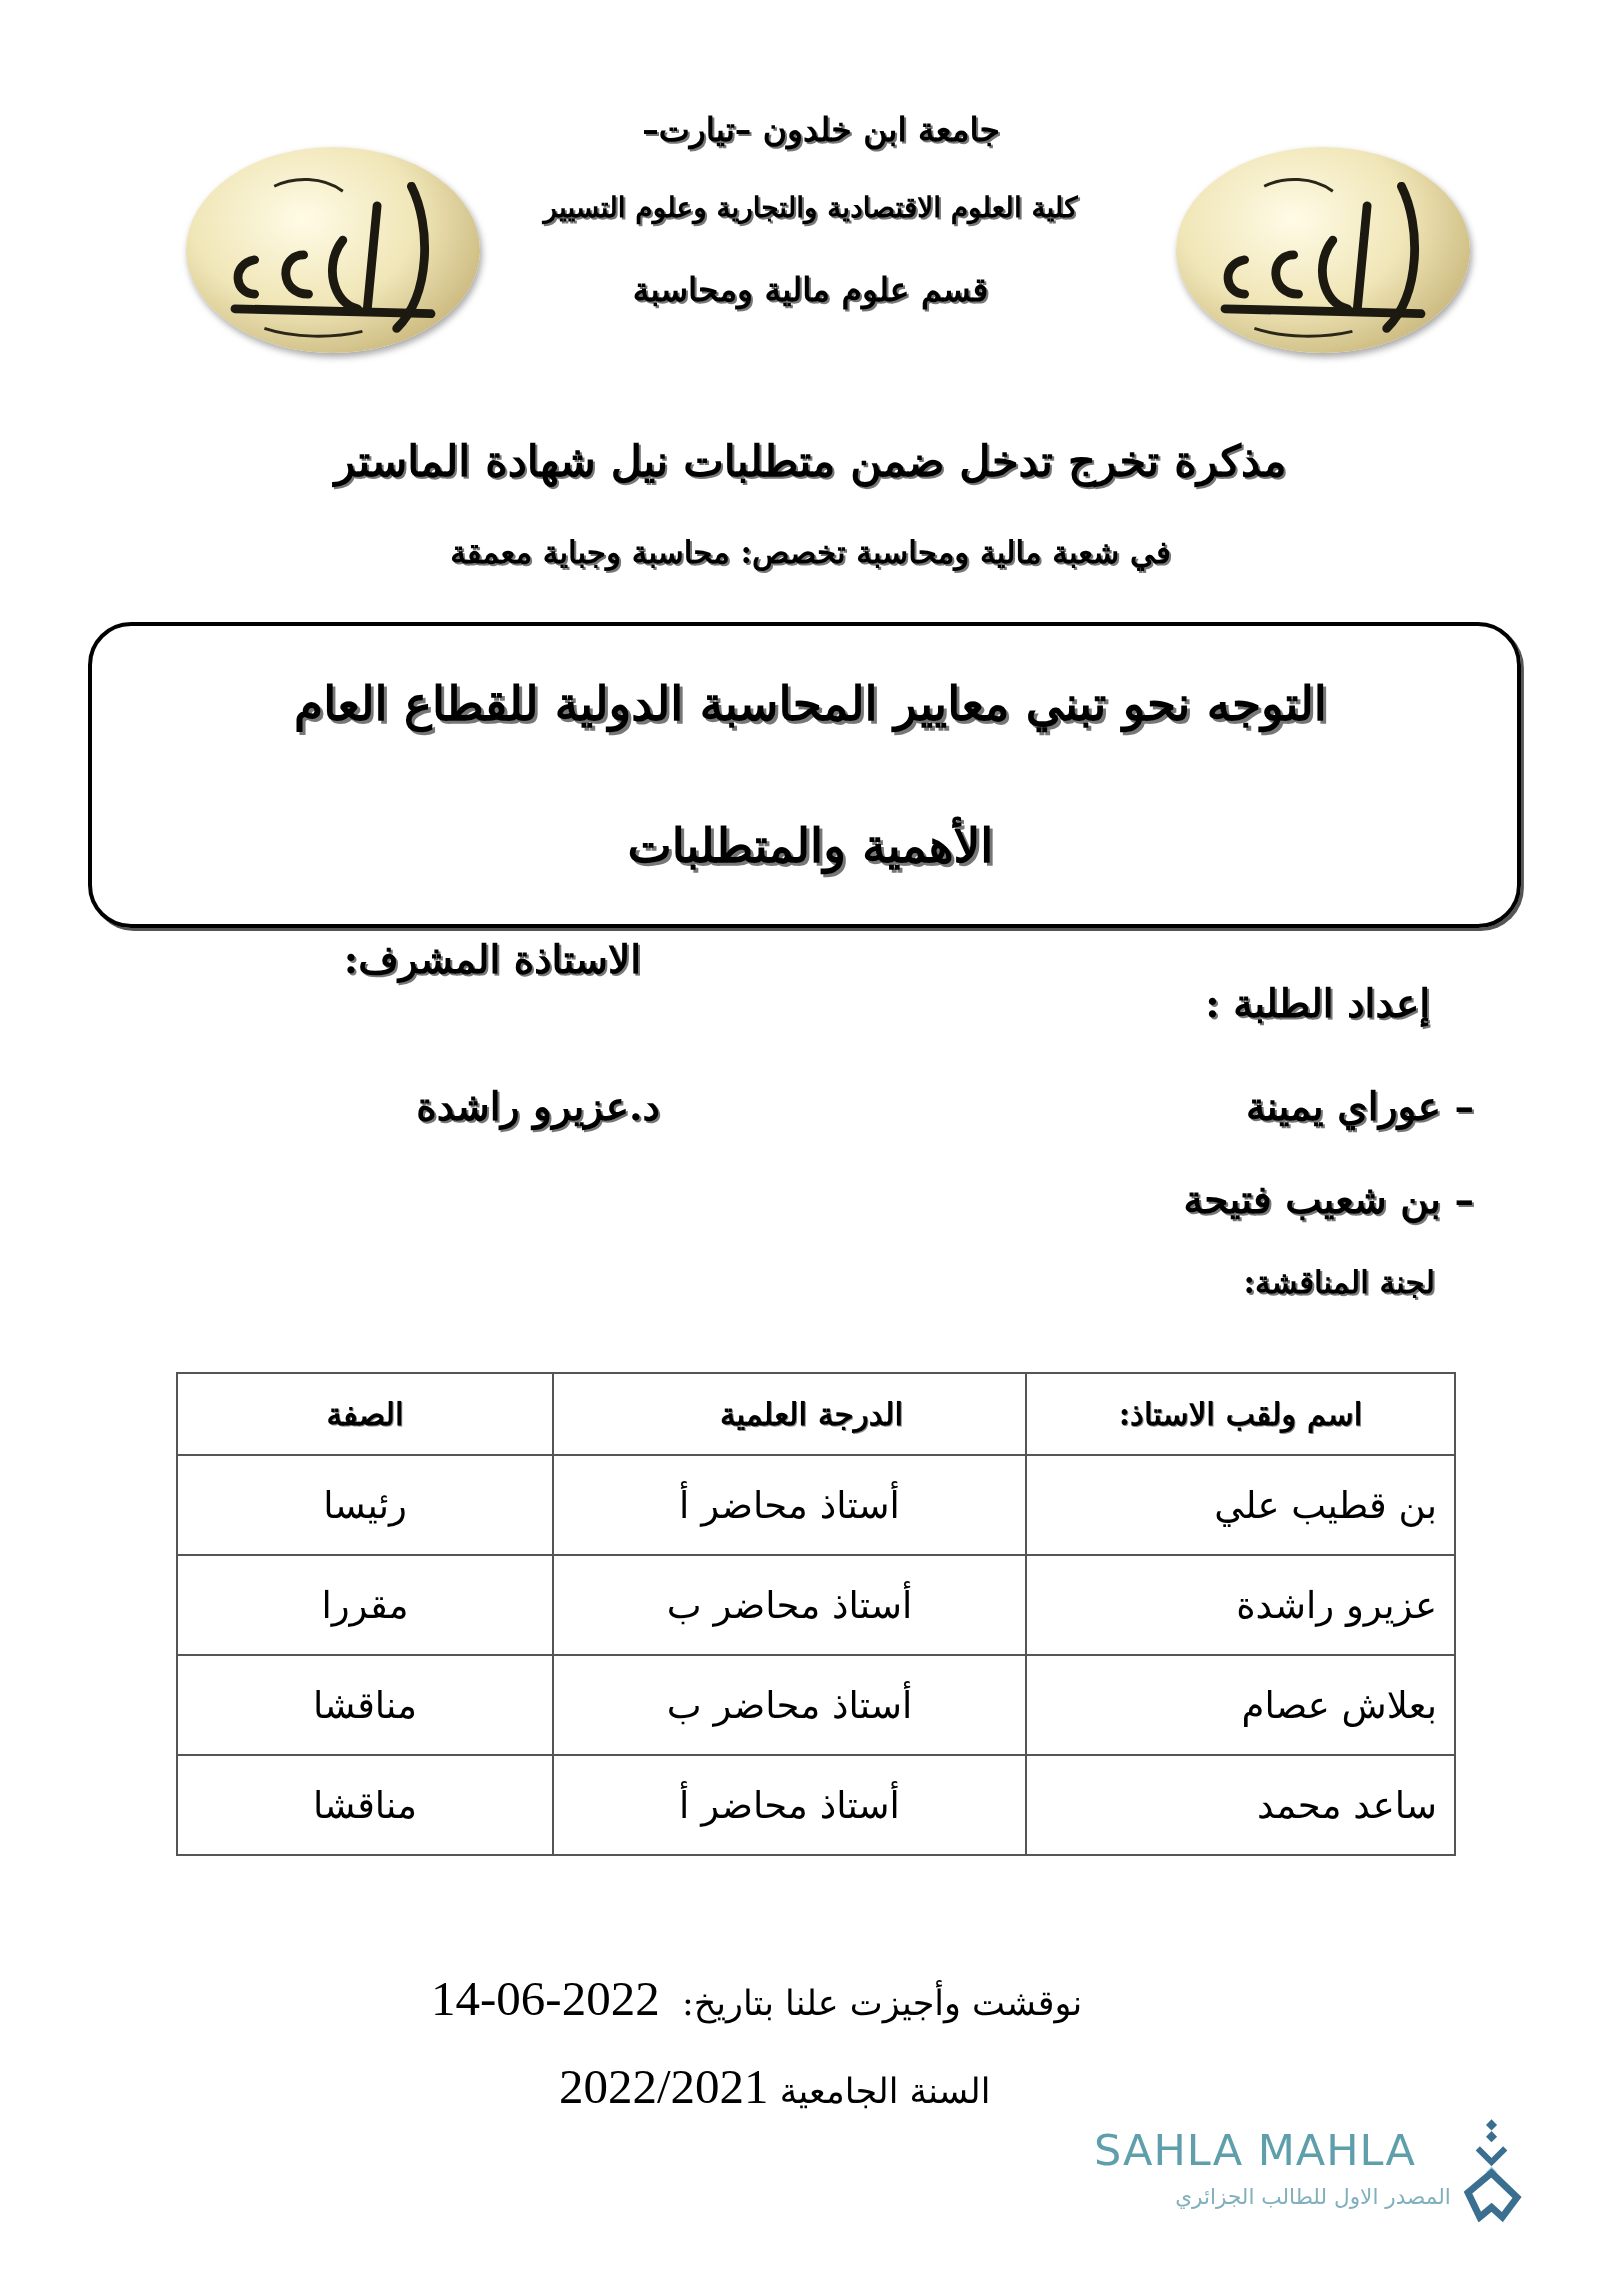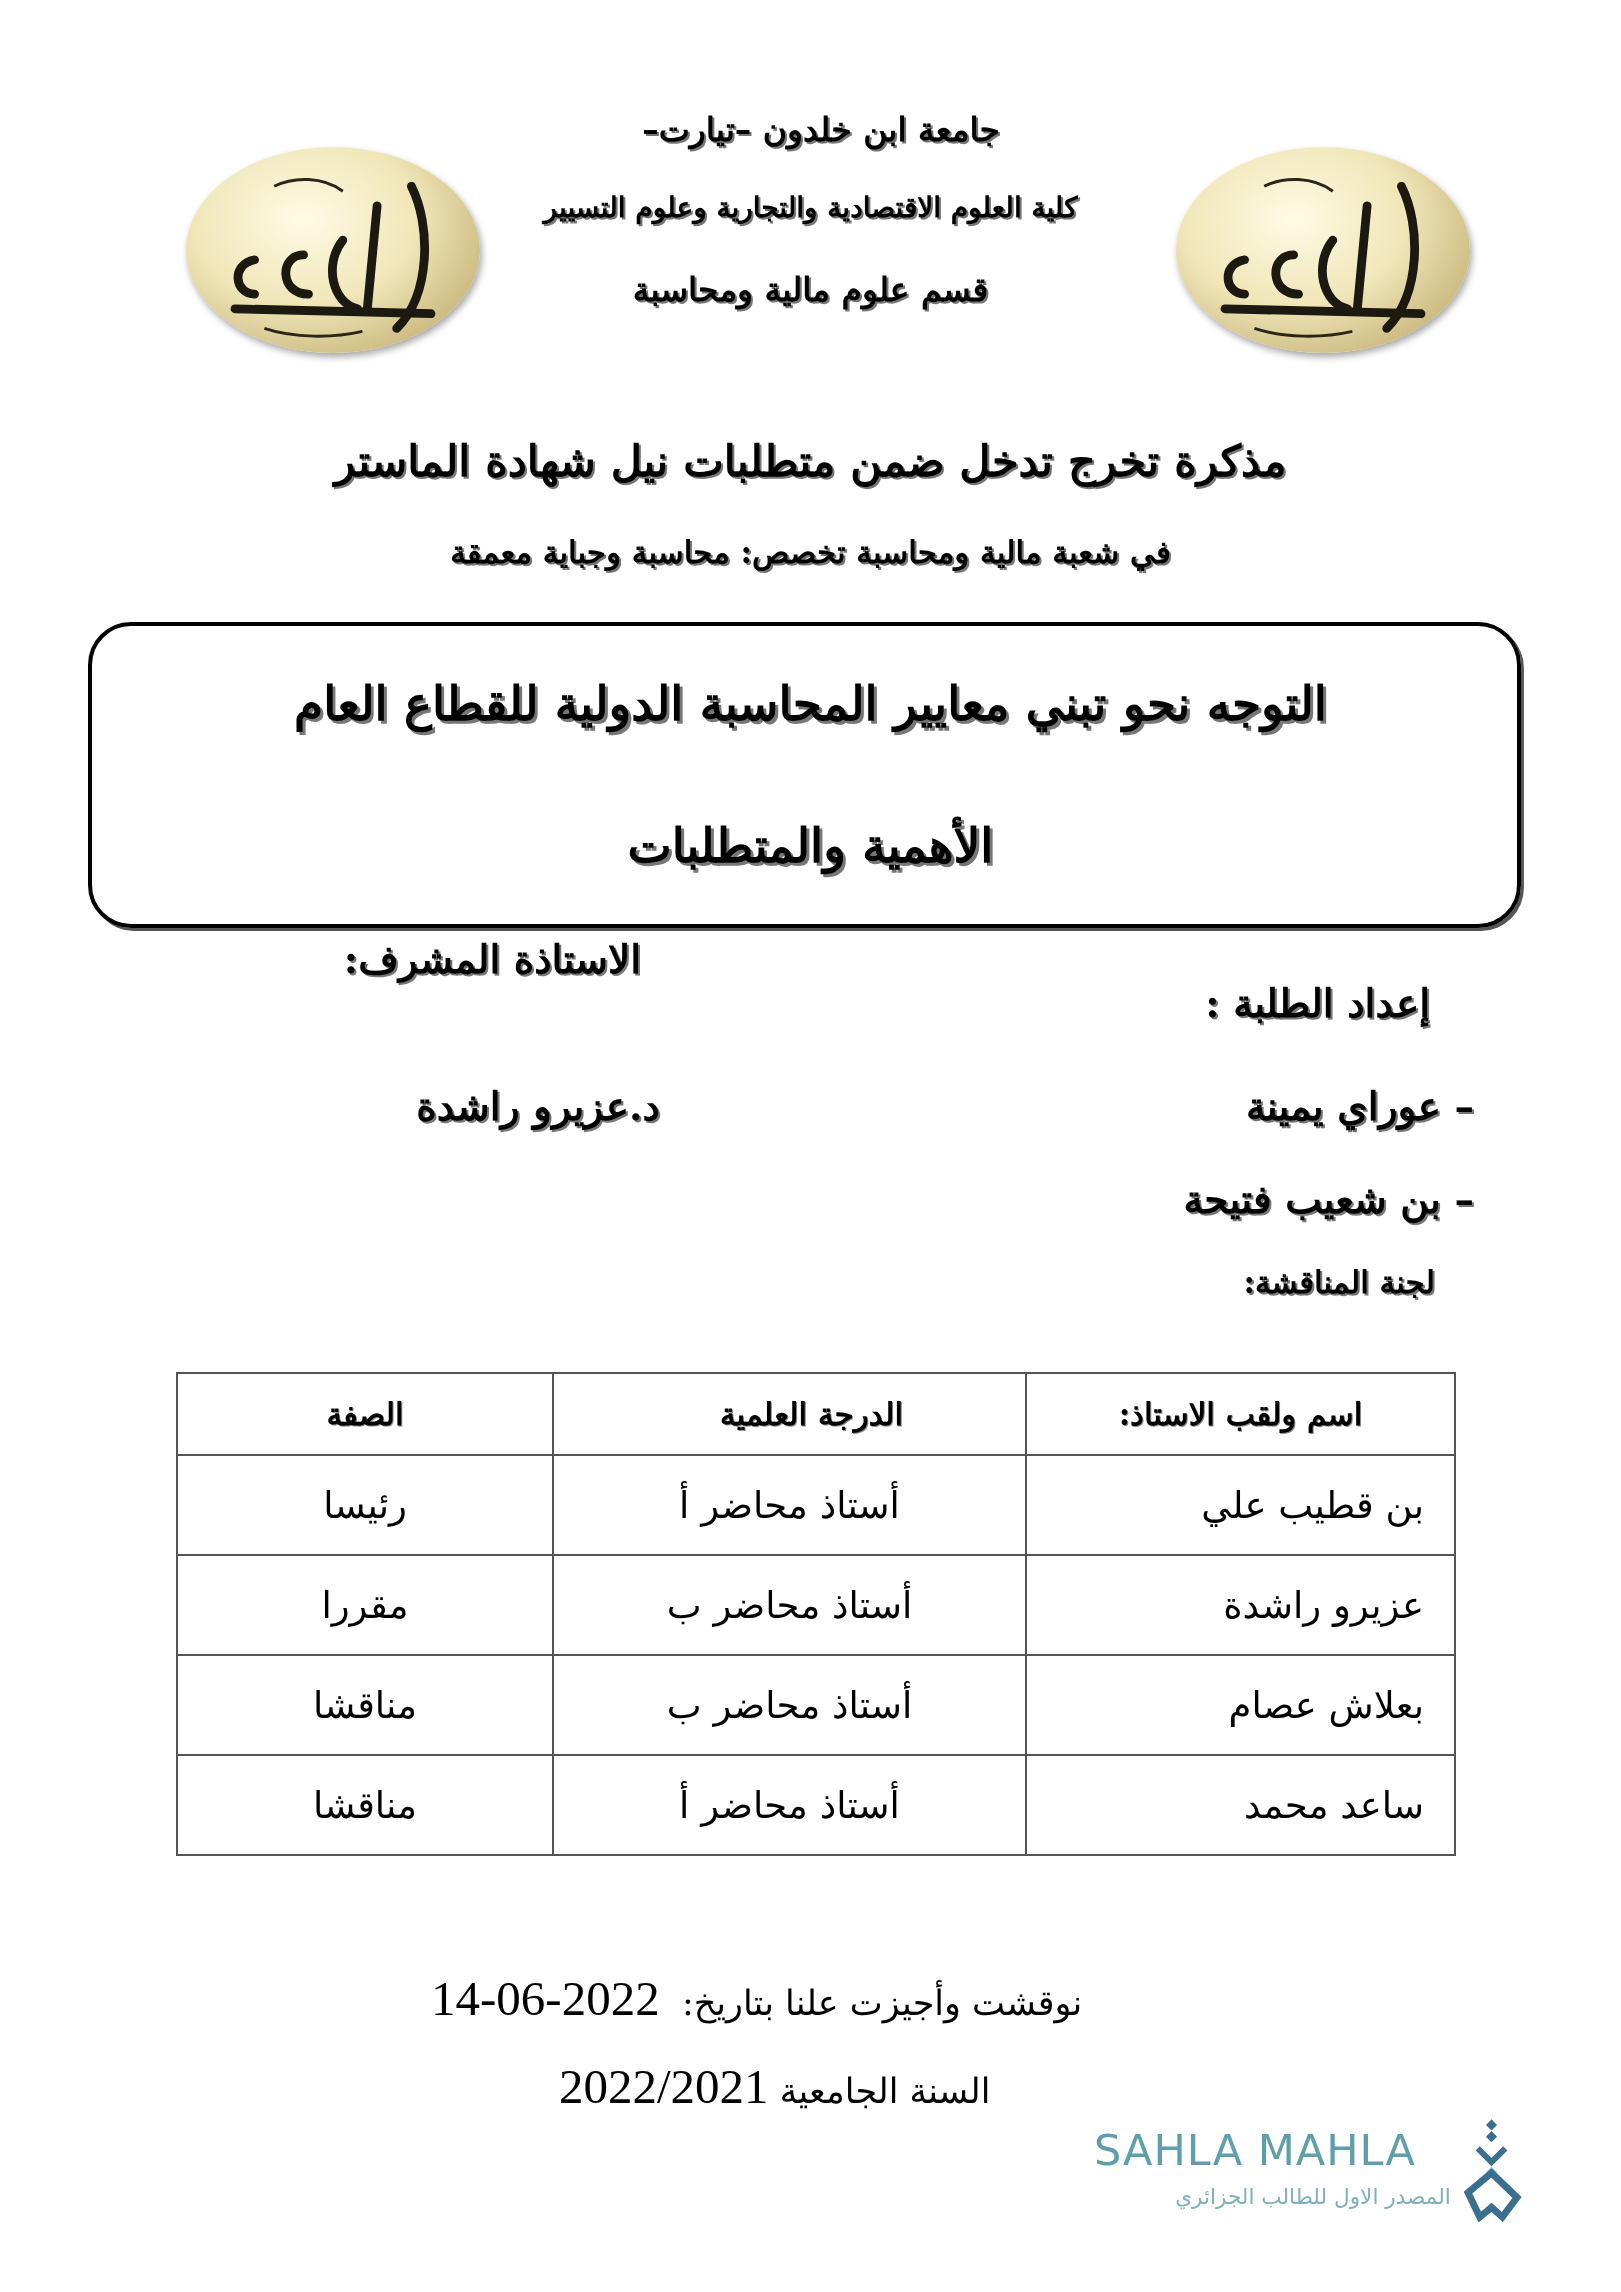--- a/index.html
+++ b/index.html
@@ -13,21 +13,21 @@
         background:radial-gradient(ellipse at 40% 35%,#fffbe6 0%,#f0e6b8 45%,#c9b77c 80%,#8c7d4a 100%);
         box-shadow:2px 3.9px 7.8px rgba(0,0,0,0.35);overflow:hidden;}
   .logo svg{width:100%;height:100%;}
   .title-box{left:88px;top:622px;width:1433px;height:306px;border:4.9px solid #000;border-radius:43px;box-sizing:border-box;
              box-shadow:2.9px 2.9px 0 #555;}
   .title-line{left:0;right:0;text-align:center;direction:rtl;font-weight:bold;font-size:47px;text-shadow:2.9px 2.9px 0 #777;}
   .lbl{direction:rtl;font-weight:bold;font-size:39px;text-shadow:2px 2px 0 #777;white-space:nowrap;}
   table.committee{position:absolute;left:176px;top:1372px;width:1280px;border-collapse:collapse;direction:rtl;}
   table.committee td, table.committee th{border:2px solid #555;height:96px;font-size:37px;text-align:center;}
   table.committee th{height:78px;font-size:31px;font-weight:bold;text-shadow:1px 1px 0 #888;}
-  table.committee td.name{text-align:right;padding-right:30px;}
+  table.committee td.name{text-align:right;padding-right:17px;}
   table.committee td{font-weight:normal;}
   .footer-line{direction:rtl;font-size:35px;white-space:nowrap;}
   .footer-line .num{font-size:49px;font-family:"Liberation Serif",serif;}
   .wm{left:1088px;top:2117px;width:461px;height:108px;}
   .wm-en{position:absolute;left:5.9px;top:7.8px;font-family:"DejaVu Sans","Liberation Sans",sans-serif;font-size:43px;letter-spacing:1px;color:#5f9fac;}
   .wm-ar{position:absolute;left:9.8px;top:67px;direction:rtl;font-family:"DejaVu Sans",sans-serif;font-size:21.6px;color:#7fb0bb;width:353px;text-align:right;}
   .wm-icon{position:absolute;left:370px;top:2px;width:69px;height:103px;}
 </style>
 </head>
 <body>

